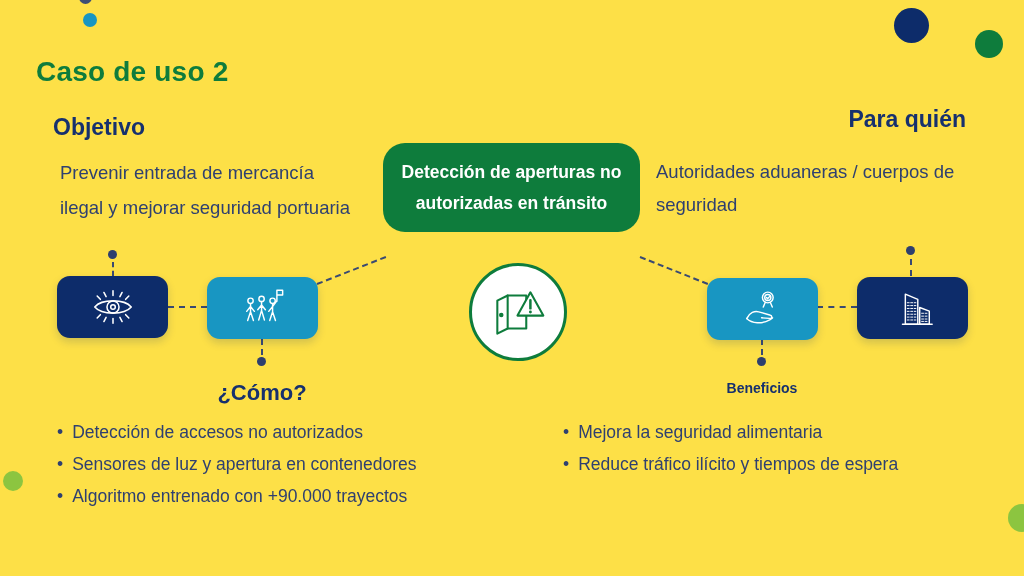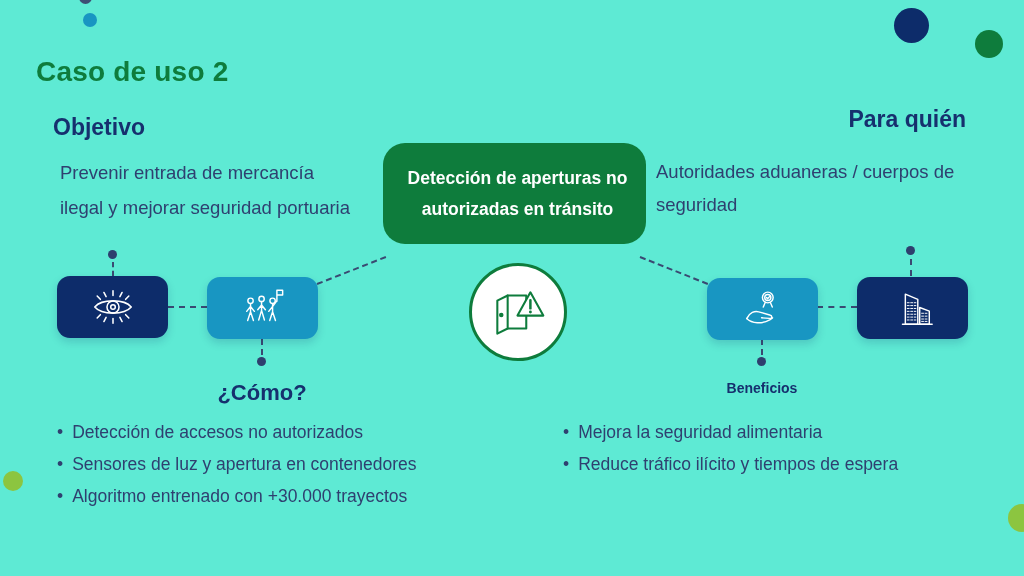--- a/index.html
+++ b/index.html
@@ -1,17 +1,17 @@
 <!DOCTYPE html>
 <html><head>
 <meta charset="utf-8">
 <style>
   html,body{margin:0;padding:0;background:#e8e8e8;}
   .slide{
-    position:relative;width:1024px;height:576px;background:#5eead4;
+    position:relative;width:1024px;height:576px;background:#fde047;
     overflow:hidden;font-family:"Liberation Sans",sans-serif;
     -webkit-font-smoothing:antialiased;
   }
   
   .dot{position:absolute;border-radius:50%;}
   .dot-top-sliver{left:79px;top:-9px;width:13px;height:13px;background:#3d4e74;}
   .dot-teal-top{left:83px;top:13px;width:14px;height:14px;background:#1896c2;}
   .dot-navy-tr{left:894px;top:8px;width:35px;height:35px;background:#0d2c6a;}
   .dot-green-tr{left:975px;top:30px;width:28px;height:28px;background:#0e7c3c;}
   .dot-lime-bl{left:3px;top:471px;width:20px;height:20px;background:#8cc540;}
@@ -30,22 +30,22 @@
     font-size:22px;font-weight:800;color:#16306e;}
   .h-beneficios{position:absolute;left:672px;top:380px;width:180px;text-align:center;
     font-size:14px;font-weight:800;color:#16306e;}
   .bullets{position:absolute;margin:0;padding:0;list-style:none;font-size:17.5px;
     color:#2f4070;}
   .bullets li{margin:0 0 14px 0;line-height:18px;}
   .bullets li::before{content:"•";margin-right:9px;color:#2f4070;}
   .bullets-left{left:57px;top:423px;width:440px;}
   .bullets-right{left:563px;top:423px;width:440px;}
   
-  .center-card{position:absolute;left:383px;top:143px;width:257px;height:101px;
-    background:#0e7c3c;border-radius:22px;display:flex;align-items:center;justify-content:center;padding-left:6px;}
+  .center-card{position:absolute;left:383px;top:143px;width:257px;height:89px;
+    background:#0e7c3c;border-radius:22px;display:flex;align-items:center;justify-content:center;}
   .center-card span{display:block;width:228px;text-align:center;color:#ffffff;
     font-size:17.5px;font-weight:700;line-height:31px;}
   .emblem{position:absolute;left:469px;top:263px;width:92px;height:92px;background:#ffffff;
     border:3px solid #0e7c3c;border-radius:50%;display:flex;align-items:center;
     justify-content:center;z-index:5;}
   
   .icon-box{position:absolute;width:111px;height:62px;border-radius:13px;
     display:flex;align-items:center;justify-content:center;
     box-shadow:0 4px 8px rgba(13,44,106,.18);}
   .box-navy{background:#0d2c6a;}
@@ -173,21 +173,21 @@
         <path d="M42 18.5 V26.5" stroke-width="2.4"></path>
         <circle cx="42" cy="30" r="1.4" fill="#0e7c3c" stroke="none"></circle>
       </svg>
     </span>
   </div>
 
   <div class="h-como">¿Cómo?</div>
   <ul class="bullets bullets-left">
     <li>Detección de accesos no autorizados</li>
     <li>Sensores de luz y apertura en contenedores</li>
-    <li>Algoritmo entrenado con +30.000 trayectos</li>
+    <li>Algoritmo entrenado con +90.000 trayectos</li>
   </ul>
 
   <div class="h-beneficios">Beneficios</div>
   <ul class="bullets bullets-right">
     <li>Mejora la seguridad alimentaria</li>
     <li>Reduce tráfico ilícito y tiempos de espera</li>
   </ul>
 
 </div>
 

